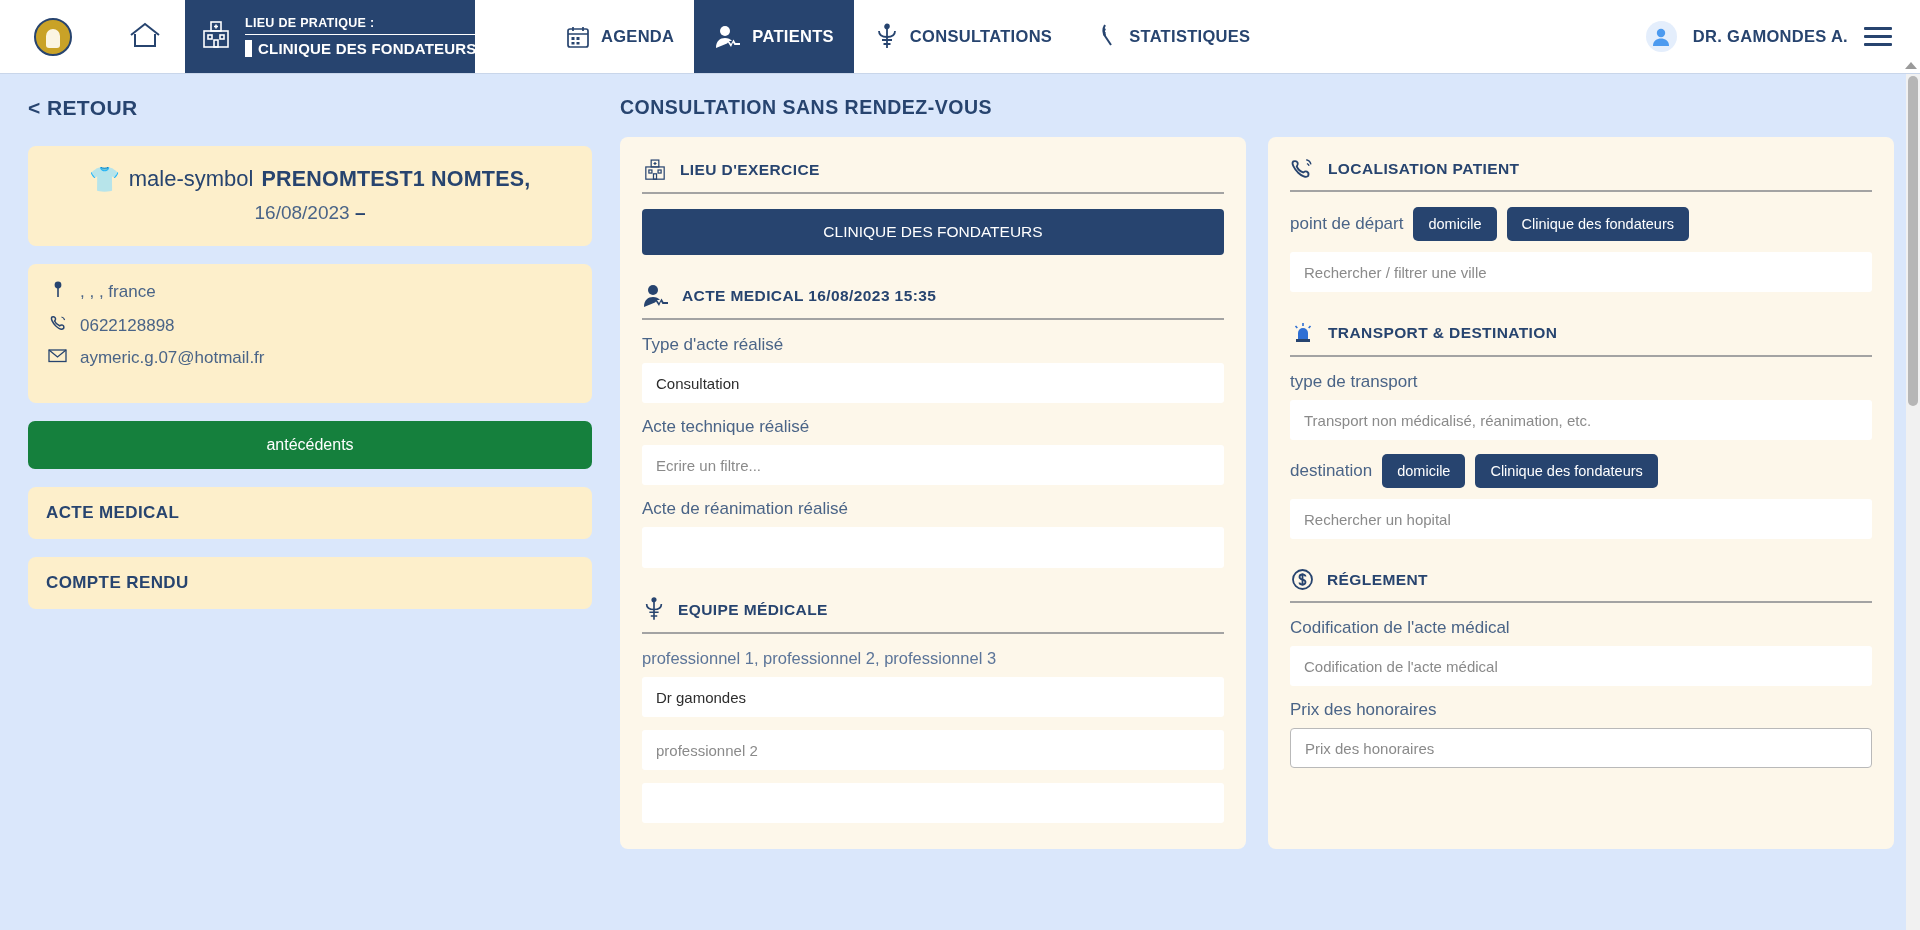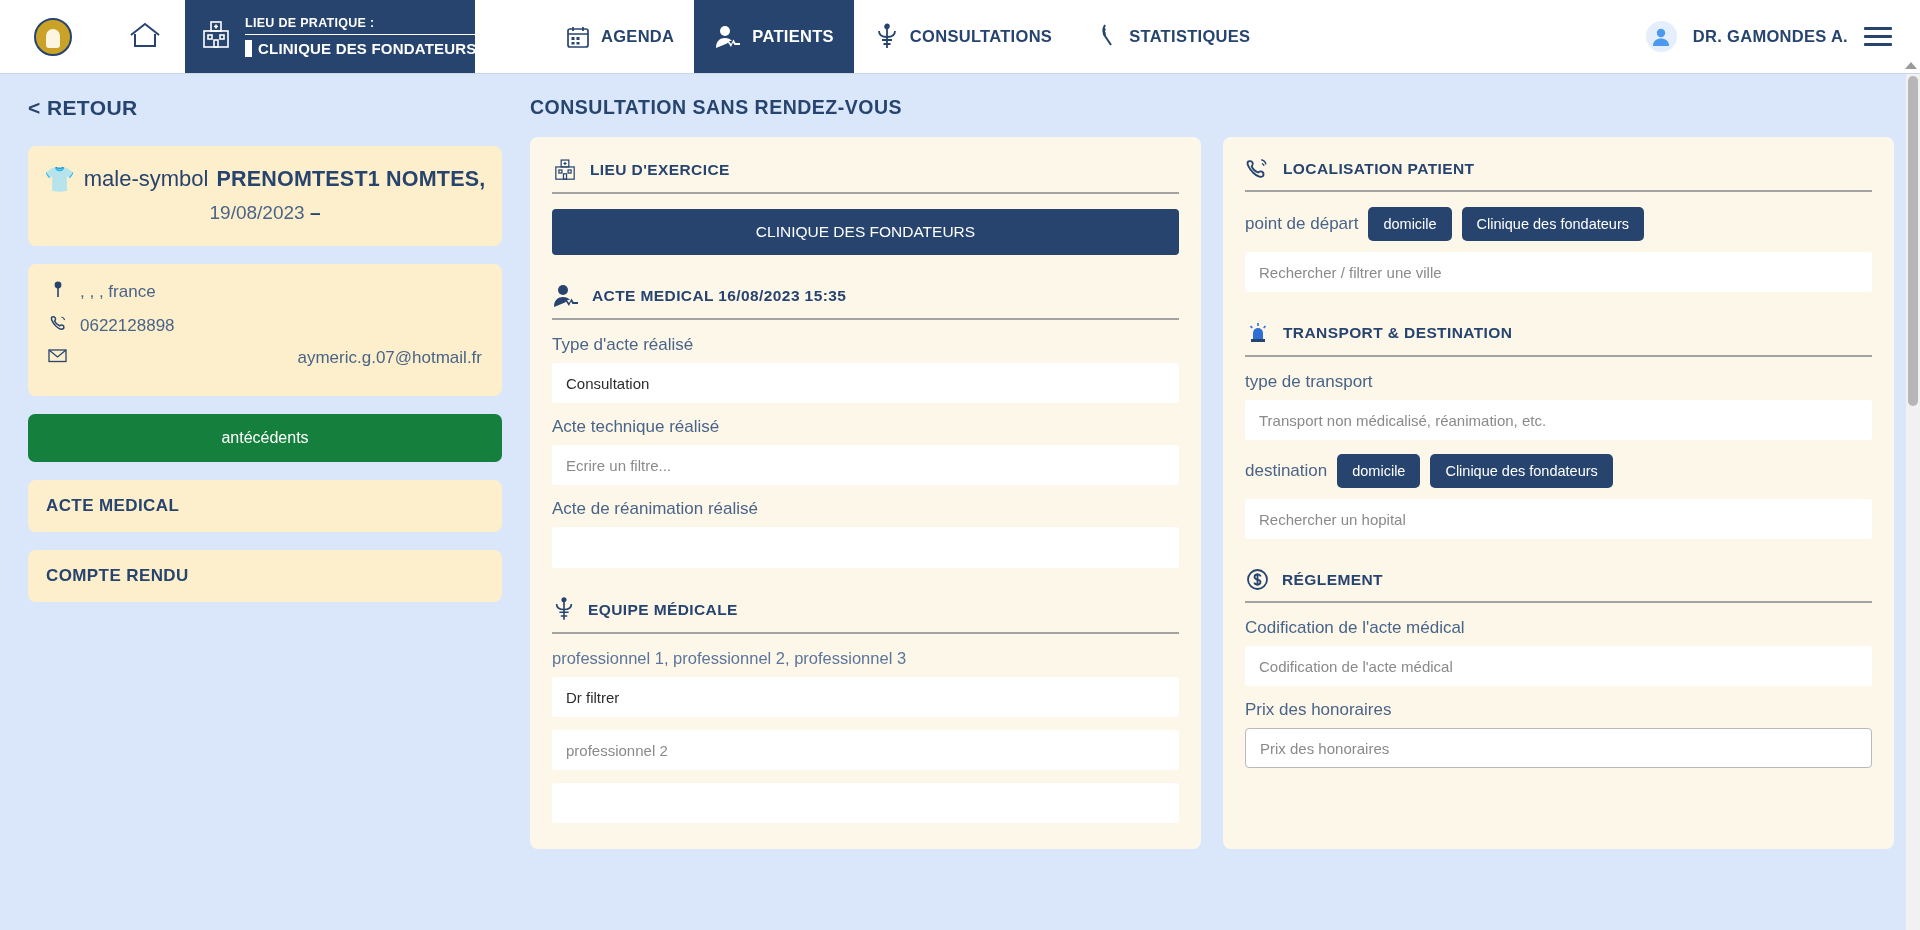--- a/index.html
+++ b/index.html
@@ -115,21 +115,21 @@
   
   .body-wrap {
     display: flex;
     width: 1920px;
     height: 856px;
     background: #dae7fb;
     position: relative;
   }
 
   
-  .sidebar { width: 530px; padding: 22px 28px 0 28px; flex: none; }
+  .sidebar { width: 620px; padding: 22px 28px 0 28px; flex: none; }
   .retour {
     color: #27446f; font-size: 21px; font-weight: bold;
     letter-spacing: .4px; margin-bottom: 26px; cursor: pointer;
   }
   .card-cream {
     background: #fdefcb;
     border-radius: 8px;
     margin-bottom: 18px;
   }
   .patient-card { padding: 20px 16px 22px 16px; text-align: center; }
@@ -145,21 +145,21 @@
   .patient-dob {
     color: #4a6487; font-size: 19px; margin-top: 10px; font-weight: normal;
   }
   .patient-dob b { color: #27446f; }
 
   .contact-card { padding: 17px 20px 19px 20px; }
   .contact-row {
     display: flex; align-items: center; gap: 13px;
     color: #4a6487; font-size: 17px; margin-bottom: 11px;
   }
-  .contact-row:last-child { margin-bottom: 9px; justify-content: space-between; }
+  .contact-row:last-child { margin-bottom: 16px; }
   .contact-row .ico { width: 19px; text-align: center; color: #27446f; flex: none; }
 
   .btn-dark {
     background: #15803d; color: #ffffff;
     border-radius: 7px;
     height: 48px;
     display: flex; align-items: center; justify-content: center;
     font-size: 16px; margin-bottom: 18px; cursor: pointer;
   }
   .cream-section {
@@ -388,21 +388,21 @@
 
     <div class="retour">&lt; RETOUR</div>
 
     <div class="card-cream patient-card">
       <div class="patient-name-row">
         <span class="patient-emoji">👕</span>
         <span class="gender-sym">male-symbol</span>
         <span class="patient-name">PRENOMTEST1 NOMTES,</span>
       </div>
       <div class="patient-dob">
-        <span>19/08/2023</span>
+        <span>16/08/2023</span>
         <b>–</b>
       </div>
     </div>
 
     <div class="card-cream contact-card">
       <div class="contact-row">
         <span class="ico">
           <svg width="12" height="17" viewBox="0 0 12 17" fill="#27446f">
             <circle cx="6" cy="4" r="3.4"></circle>
               <rect x="5.2" y="5" width="1.6" height="11"></rect>
@@ -491,21 +491,21 @@
               <circle cx="13" cy="3.4" r="1.9" fill="#27446f"></circle>
               <path d="M13 6 V25"></path>
               <path d="M5 8 C5 13 9 14 13 14 C17 14 21 13 21 8"></path>
               <path d="M8 17 H18 M9.5 21 H16.5"></path>
             </svg>
           </span>
           <span class="sec-title">EQUIPE MÉDICALE</span>
         </div>
 
         <div class="hint-line">professionnel 1, professionnel 2, professionnel 3</div>
-        <div class="input-white">Dr filtrer</div>
+        <div class="input-white">Dr gamondes</div>
         <div class="gap"></div>
         <div class="input-white ph">professionnel 2</div>
         <div class="gap"></div>
         <div class="input-white"></div>
       </div>
 
       <div class="panel">
 
         <div class="sec-head">
           <span class="sec-ico">

